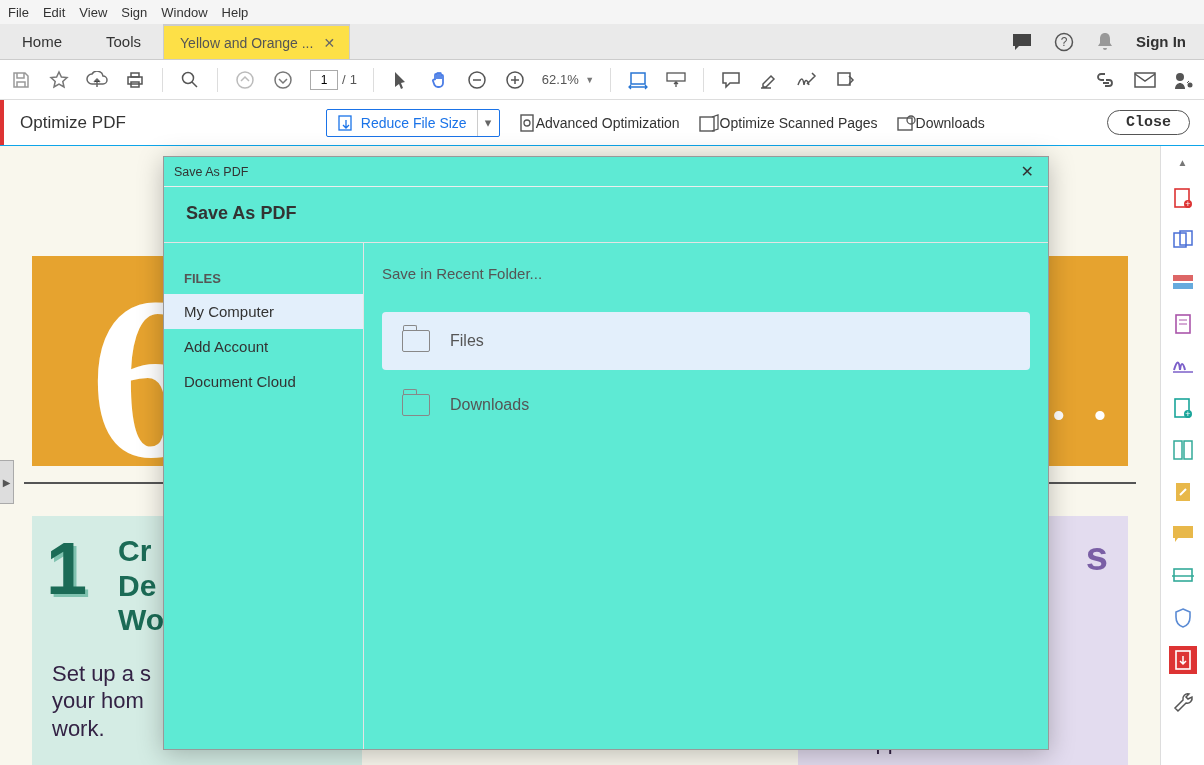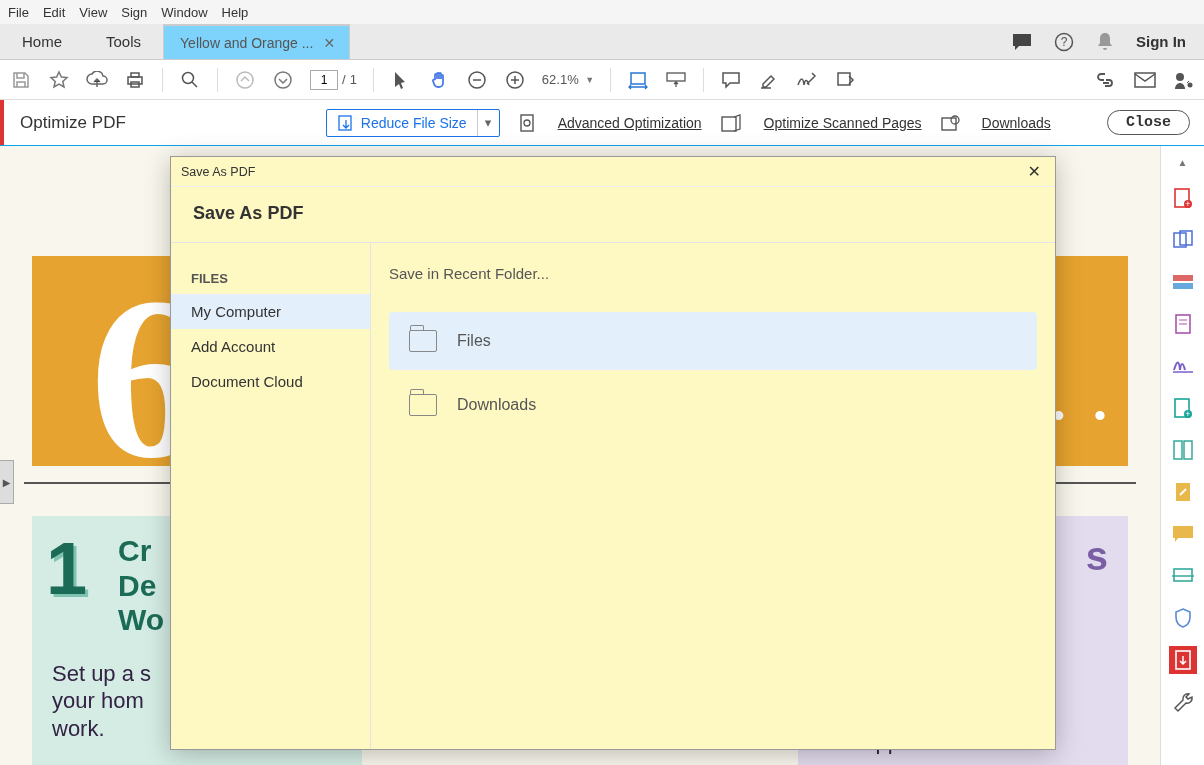--- a/index.html
+++ b/index.html
@@ -5,21 +5,21 @@
   * { box-sizing: border-box; margin: 0; padding: 0; }
   body { font-family: "Segoe UI", Arial, sans-serif; font-size: 13px; color: #333; background: #fff; width: 1204px; height: 765px; overflow: hidden; position: relative; }
 
   
   .menubar { height: 24px; background: #f5f5f5; display: flex; align-items: center; padding: 0 8px; gap: 14px; font-size: 13px; color: #333; }
   .menubar span { cursor: default; }
 
   
   .tabsrow { height: 36px; background: #eaeaea; display: flex; align-items: stretch; border-bottom: 1px solid #ccc; }
   .tabbtn { padding: 0 22px; display: flex; align-items: center; font-size: 15px; color: #333; cursor: pointer; }
-  .doctab { background: #7dd3fc; border: 1px solid #ccc; border-bottom: none; border-top: 2px solid #ccc; display: flex; align-items: center; padding: 0 10px 0 16px; gap: 6px; font-size: 14px; color: #555; }
+  .doctab { background: #fde047; border: 1px solid #ccc; border-bottom: none; border-top: 2px solid #ccc; display: flex; align-items: center; padding: 0 10px 0 16px; gap: 6px; font-size: 14px; color: #555; }
   .doctab .close { font-size: 14px; color: #666; padding: 0 4px; }
   .tabsrow-right { margin-left: auto; display: flex; align-items: center; gap: 22px; padding-right: 18px; }
   .signin { font-size: 15px; font-weight: 600; color: #333; }
 
   
   .toolbar { height: 40px; border-bottom: 1px solid #ddd; display: flex; align-items: center; padding: 0 10px; gap: 16px; }
   .toolbar .tb-icon { width: 22px; height: 22px; display:flex; align-items:center; justify-content:center; }
   .toolbar .sep { width: 1px; height: 24px; background: #ddd; }
   .pagenum { display: flex; align-items: center; gap: 4px; font-size: 13px; color: #555; }
   .pagenum input { width: 28px; height: 20px; border: 1px solid #aaa; text-align: center; font-size: 12px; }
@@ -27,21 +27,21 @@
   .toolbar-right { margin-left:auto; display:flex; align-items:center; gap:16px; }
 
   
   .contextbar { height: 46px; border-bottom: 1px solid #0ea5e9; display: flex; align-items: center; padding: 0 14px; position: relative; }
   .contextbar::before { content:""; position:absolute; left:0; top:0; bottom:0; width:4px; background:#d33; }
   .ctx-title { font-size: 17px; padding-left: 6px; }
   .ctx-actions { display:flex; align-items:center; gap:18px; margin-left: 200px; }
   .reducebtn { display:flex; align-items:center; border:1px solid #1a73e8; border-radius:2px; height:28px; }
   .reducebtn .main { display:flex; align-items:center; gap:6px; padding: 0 10px; color:#1a73e8; font-size:14px; cursor:pointer; }
   .reducebtn .drop { border-left:1px solid #ccc; width:22px; height:100%; display:flex;align-items:center;justify-content:center; color:#666; }
-  .ctxact { display:flex; align-items:center; gap:22px; font-size:14px; color:#333; cursor:pointer;text-decoration:underline; }
+  .ctxact { display:flex; align-items:center; gap:0; font-size:14px; color:#333; cursor:pointer; }
   .closebtn { margin-left:auto; border:1.5px solid #555; border-radius: 16px; padding: 3px 18px; font-size:15px; font-weight:600; cursor:pointer;font-family:Liberation Mono, monospace; }
 
   
   .docarea { position:absolute; top:146px; left:0; right:44px; bottom:0; background:#f9f7ed; overflow:hidden; }
   .docarea .orange { position:absolute; top:110px; left:32px; right:32px; height:210px; background:#e6a32f; }
   .docarea .six { position:absolute; top:100px; left:90px; font-size:230px; font-weight:800; color:#fff; font-family: Georgia, serif; }
   .docarea .dots { position:absolute; top:250px; right:44px; color:#fff; font-size:34px; letter-spacing:10px;}
   .docarea .hr { position:absolute; top:336px; left:24px; right:24px; height:2px; background:#555;}
   .card1 { position:absolute; top:370px; left:32px; width:330px; height:260px; background:#d4ece4; padding:18px 20px; }
   .card1 .num { position:absolute; left:14px; top:10px; font-size:74px; font-weight:900; color:#1b6b56; text-shadow:3px 3px 0 #7fc2af; }
@@ -52,21 +52,21 @@
   .card2 .body { font-size:22px; color:#324; margin-top: 150px;}
   .handle { position:absolute; left:0; top:314px; width:14px; height:44px; background:#ddd; border:1px solid #aaa; border-left:none; display:flex;align-items:center;justify-content:center; color:#555; font-size:10px;}
 
   
   .rightbar { position:absolute; top:146px; right:0; bottom:0; width:44px; background:#fff; border-left:1px solid #ddd; display:flex; flex-direction:column; align-items:center; padding-top:8px; gap:14px; overflow:visible;}
   .rightbar .scroll-up { width:16px;height:16px;display:flex;align-items:center;justify-content:center;color:#777; font-size:10px;}
   .rb-icon { width:28px; height:28px; display:flex; align-items:center; justify-content:center; font-size:16px; cursor:pointer; position:relative;}
   .rb-icon.active { background:#d33; color:#fff;}
 
   
-  .dialog { position:absolute; left:170px; top:156px; width:886px; height:594px; background:#fef9c3; border:1px solid #999; box-shadow:0 4px 24px rgba(0,0,0,0.25); display:flex; flex-direction:column;}
+  .dialog { position:absolute; left:163px; top:156px; width:886px; height:594px; background:#5eead4; border:1px solid #999; box-shadow:0 4px 24px rgba(0,0,0,0.25); display:flex; flex-direction:column;}
   .dialog-titlebar { height:30px; display:flex; align-items:center; padding:0 10px; font-size:12.5px; color:#333; border-bottom:1px solid #eee;}
   .dialog-titlebar .x { margin-left:auto; font-size:16px; color:#333; cursor:pointer; padding:0 4px;}
   .dialog-header { padding:16px 22px 18px; font-size:18px; font-weight:700; color:#333;}
   .dialog-body { flex:1; display:flex; border-top:1px solid #e4e4e4;}
   .dlg-side { width:200px; border-right:1px solid #e4e4e4; padding:20px 0;}
   .dlg-side .heading { font-size:13px; font-weight:700; color:#555; padding: 8px 20px;}
   .dlg-side .item { padding:9px 20px; font-size:15px; color:#333; cursor:pointer;}
   .dlg-side .item.active { background:#e3effb;}
   .dlg-main { flex:1; padding:22px 18px; position:relative;}
   .dlg-main .prompt { font-size:15px; color:#555; margin-bottom:30px;}

